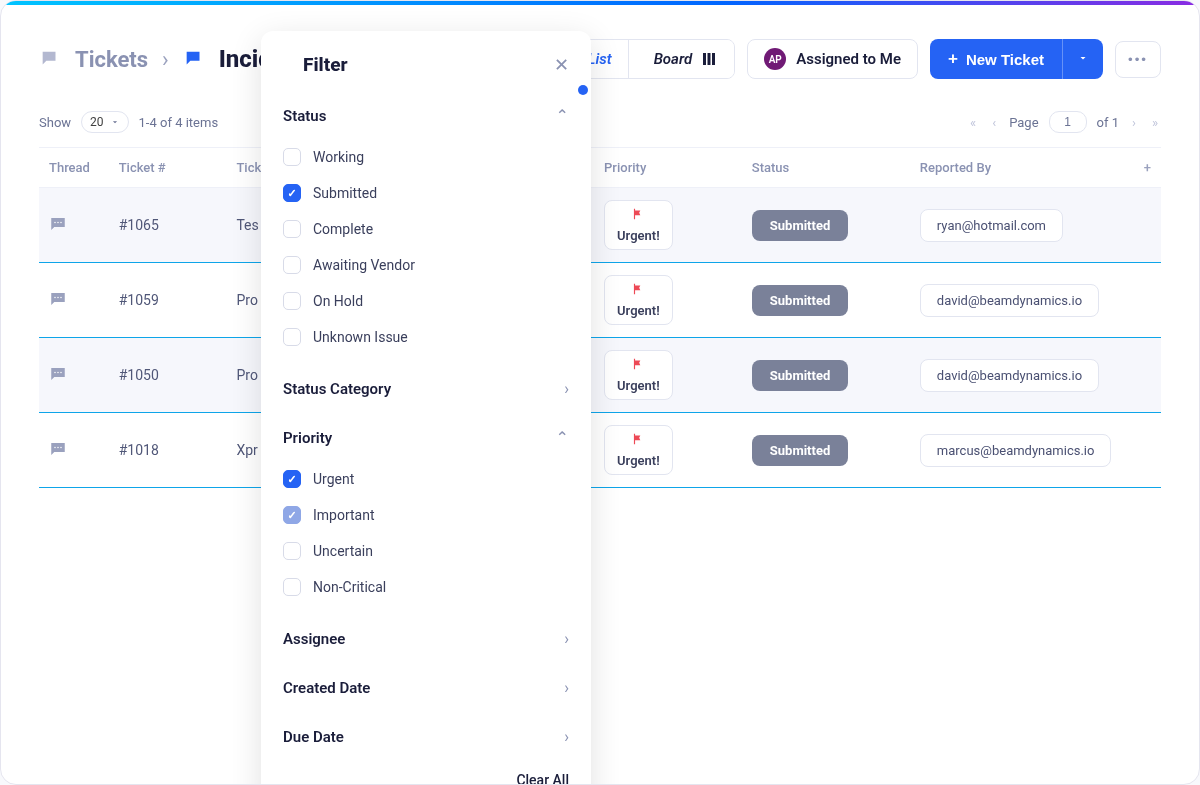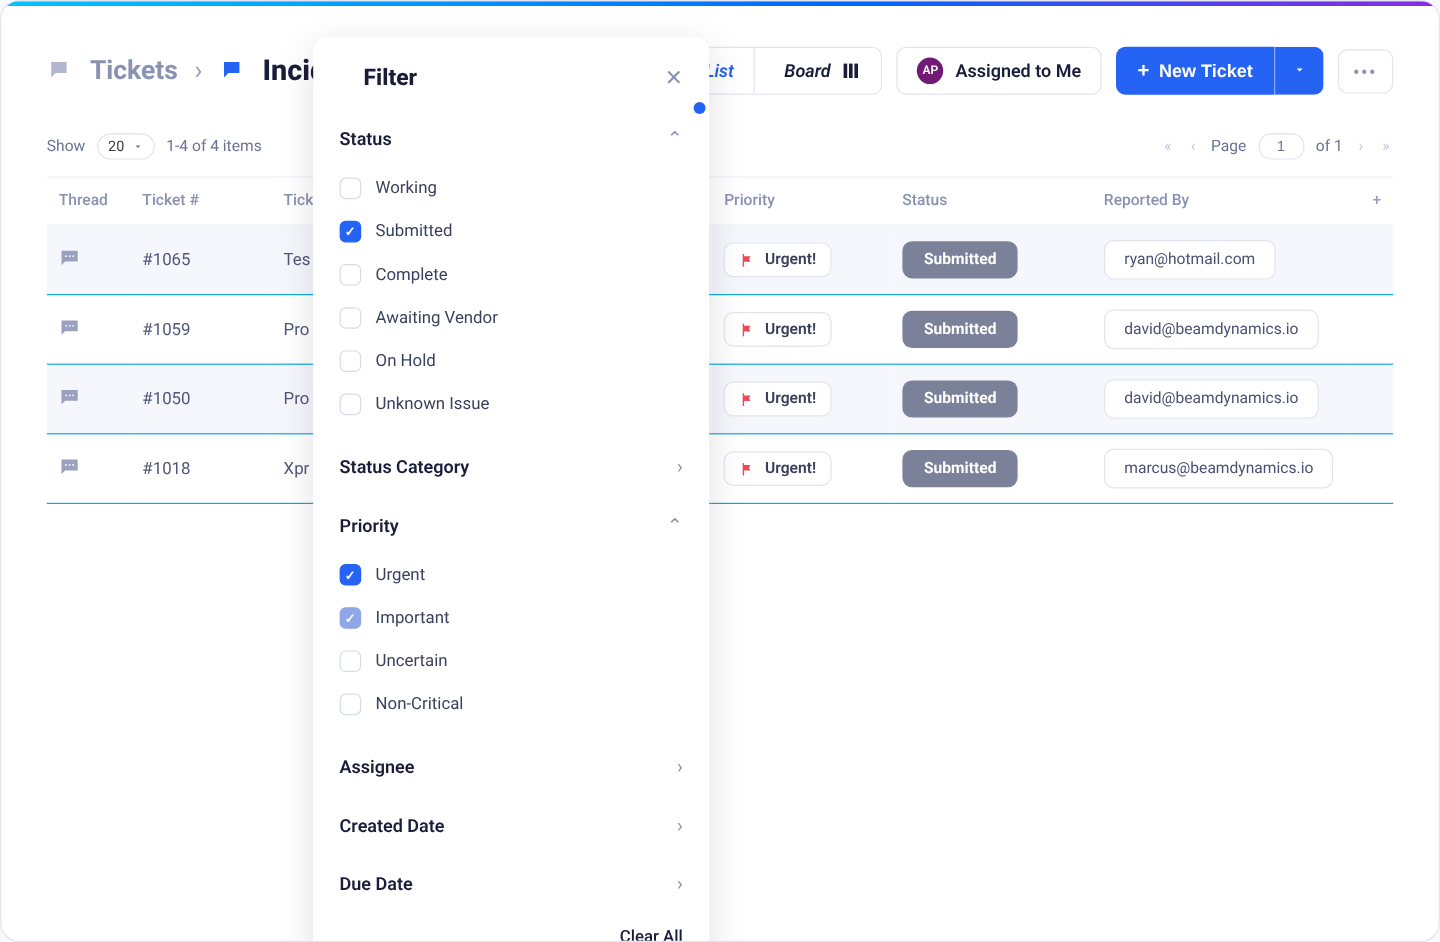--- a/index.html
+++ b/index.html
@@ -43,21 +43,21 @@
 
 
 .table { width: 100%; border-collapse: collapse; }
 .table thead th { text-align: left; font-size: 13px; font-weight: 500; color: #8a92b2; padding: 12px 10px; border-bottom: 1px solid #eef0f8; border-top: 1px solid #eef0f8; }
 .table thead th:last-child { text-align: right; }
 .table tbody tr { }
 .table tbody tr:nth-child(odd) { background: #f6f7fc; }
 .table tbody td { padding: 12px 10px; font-size: 14px; color: #505778; vertical-align: middle; border-bottom: 1px solid #0ea5e9; }
 .thread-icon { width: 18px; height: 18px; fill: #9aa1be; }
 
-.priority-badge { display: inline-flex; align-items: center; gap: 7px; border: 1px solid #e2e5f0; border-radius: 8px; padding: 6px 12px; font-size: 13px; font-weight: 600; color: #3a3f5c; background: #fff; }
+.priority-badge { display: inline-flex; align-items: center; gap: 7px; border: 1px solid #e2e5f0; border-radius: 8px; padding: 6px 12px; font-size: 13px; font-weight: 600; color: #3a3f5c; background: #fff; flex-direction: column; }
 .flag-icon { width: 14px; height: 14px; fill: #ed4956; }
 
 .status-badge { display: inline-block; background: #7a8199; color: #fff; border-radius: 8px; padding: 8px 18px; font-size: 13px; font-weight: 700; }
 .reported-box { display: inline-block; border: 1px solid #e2e5f0; border-radius: 8px; padding: 8px 16px; font-size: 13px; color: #4a5072; background: #fff; }
 
 .plus-col { color: #9aa1be; cursor: pointer; }
 
 
 .filter-popover { position: absolute; top: 26px; left: 260px; width: 330px; background: #fff; border-radius: 12px; box-shadow: 0 8px 32px rgba(0,0,0,0.12); padding: 22px; z-index: 10; }
 .fp-header { display: flex; justify-content: space-between; align-items: center; margin-bottom: 20px; }

